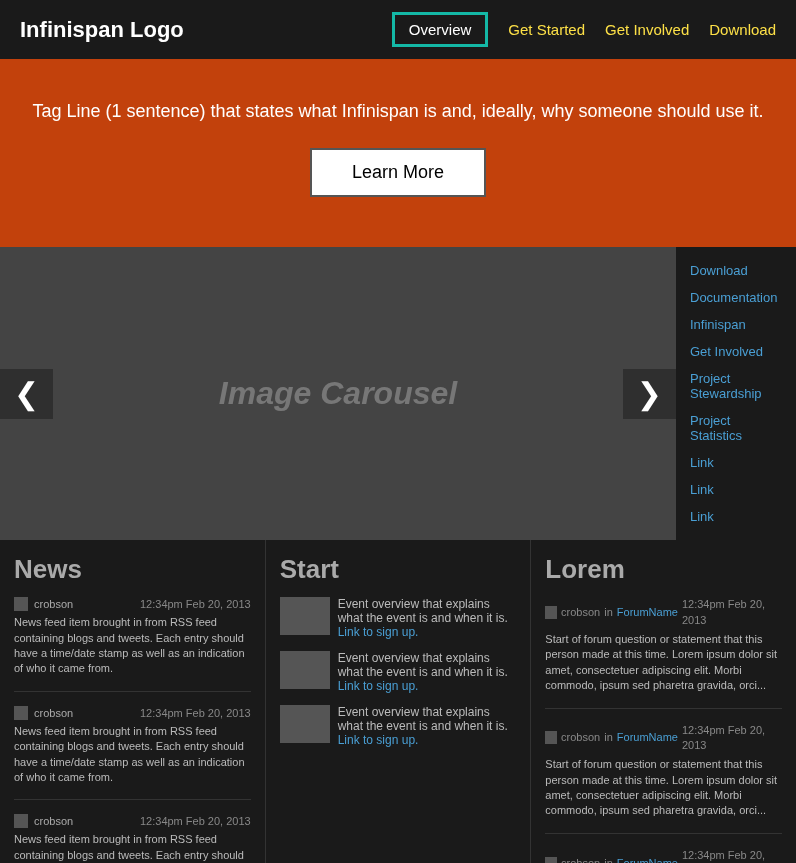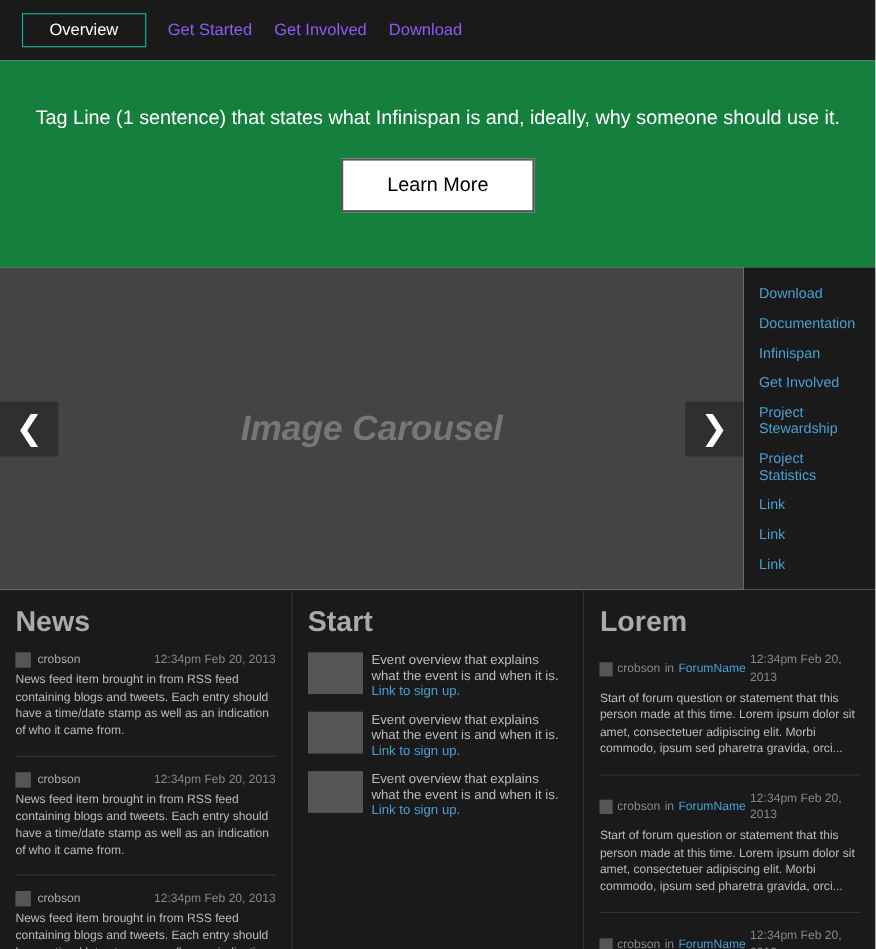--- a/index.html
+++ b/index.html
@@ -17,33 +17,33 @@
       color: #fff;
       font-size: 22px;
       font-weight: bold;
     }
     .header-nav {
       display: flex;
       align-items: center;
       gap: 20px;
     }
     .header-nav a {
-      color: #8b5cf6;
+      color: #fde047;
       text-decoration: none;
       font-size: 15px;
     }
     .header-nav a.active {
-      border: 1px solid #14b8a6;
-      padding: 6px 24px;
+      border: 3px solid #14b8a6;
+      padding: 6px 14px;
       color: #fff;
     }
 
     
     .hero {
-      background: #15803d;
+      background: #c2410c;
       color: #fff;
       text-align: center;
       padding: 40px 20px 50px;
     }
     .hero-tagline {
       font-size: 18px;
       margin-bottom: 24px;
       line-height: 1.4;
     }
     .hero-btn {
@@ -190,20 +190,21 @@
       width: 13px; height: 13px;
       background: #555;
       display: inline-block;
     }
     .forum-name-link { color: #4a9fd4; text-decoration: none; }
   </style>
 </head>
 <body>
 
 <header class="header">
+  <div class="header-logo">Infinispan Logo</div>
   <nav class="header-nav">
     <a class="active">Overview</a>
     <a>Get Started</a>
     <a>Get Involved</a>
     <a>Download</a>
   </nav>
 </header>
 
 <section class="hero">
   <p class="hero-tagline">Tag Line (1 sentence) that states what Infinispan is and, ideally, why someone should use it.</p>

